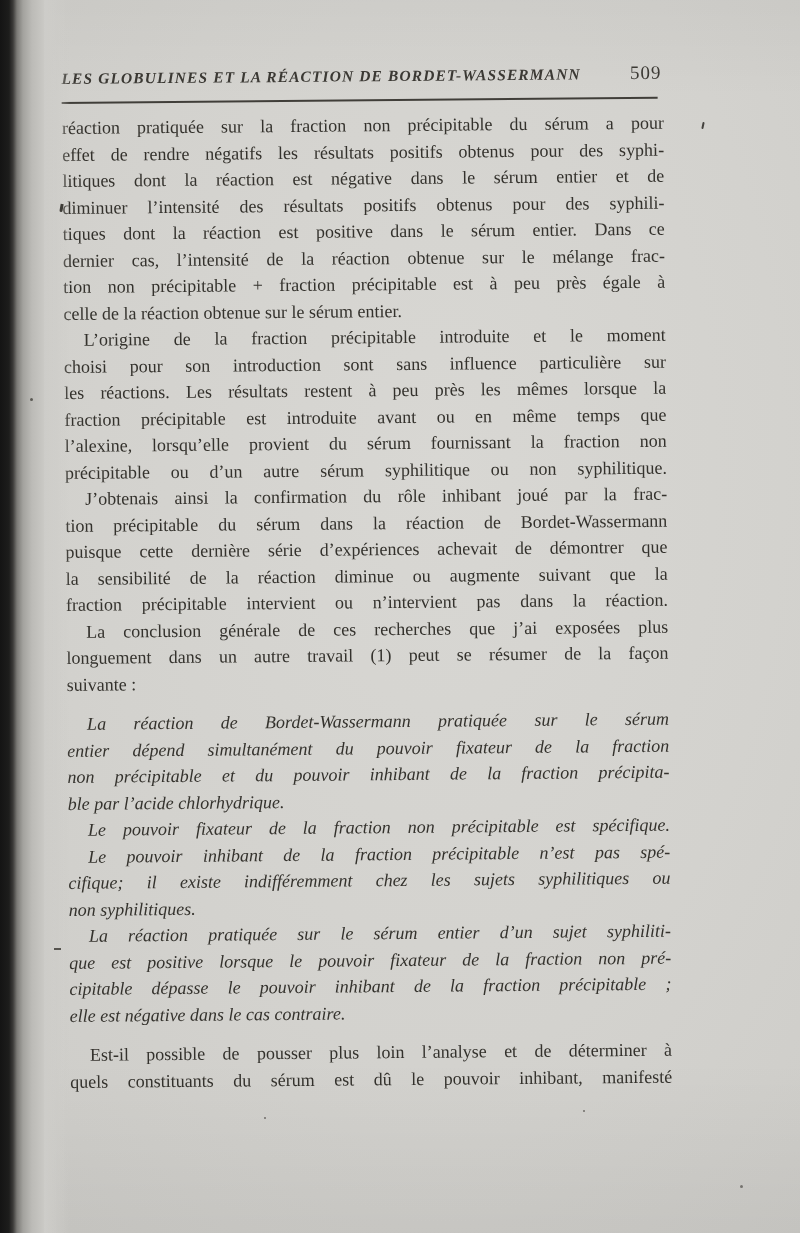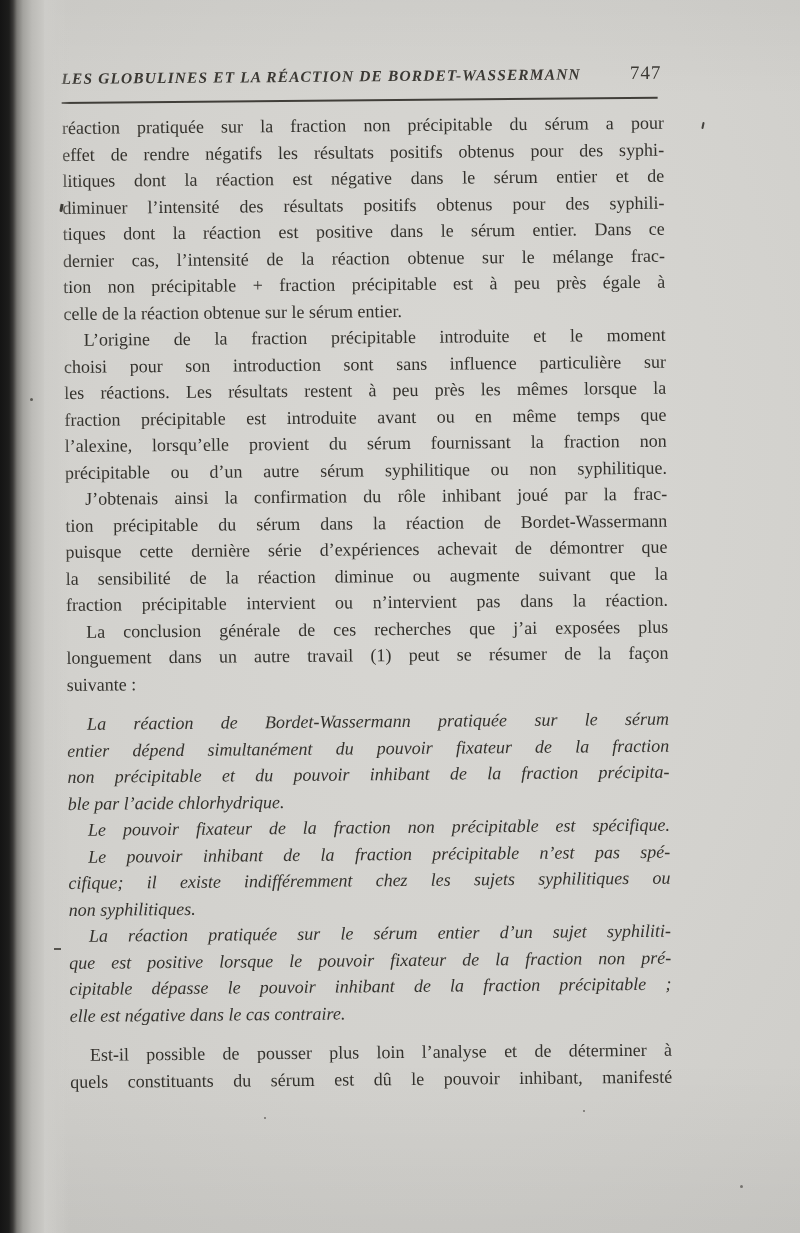--- a/index.html
+++ b/index.html
@@ -123,21 +123,21 @@
 </style>
 </head>
 <body>
 
 <div class="scan-page">
 
   <div class="page-content">
 
     <div class="page-header">
       <span class="running-title">LES GLOBULINES ET LA RÉACTION DE BORDET-WASSERMANN</span>
-      <span class="page-number">747</span>
+      <span class="page-number">509</span>
     </div>
 
     <div class="header-rule"></div>
 
     <main class="page-body">
         <p class="paragraph roman">
           <span class="line">réaction pratiquée sur la fraction non précipitable du sérum a pour</span>
           <span class="line">effet de rendre négatifs les résultats positifs obtenus pour des syphi-</span>
           <span class="line">litiques dont la réaction est négative dans le sérum entier et de</span>
           <span class="line">diminuer l’intensité des résultats positifs obtenus pour des syphili-</span>

